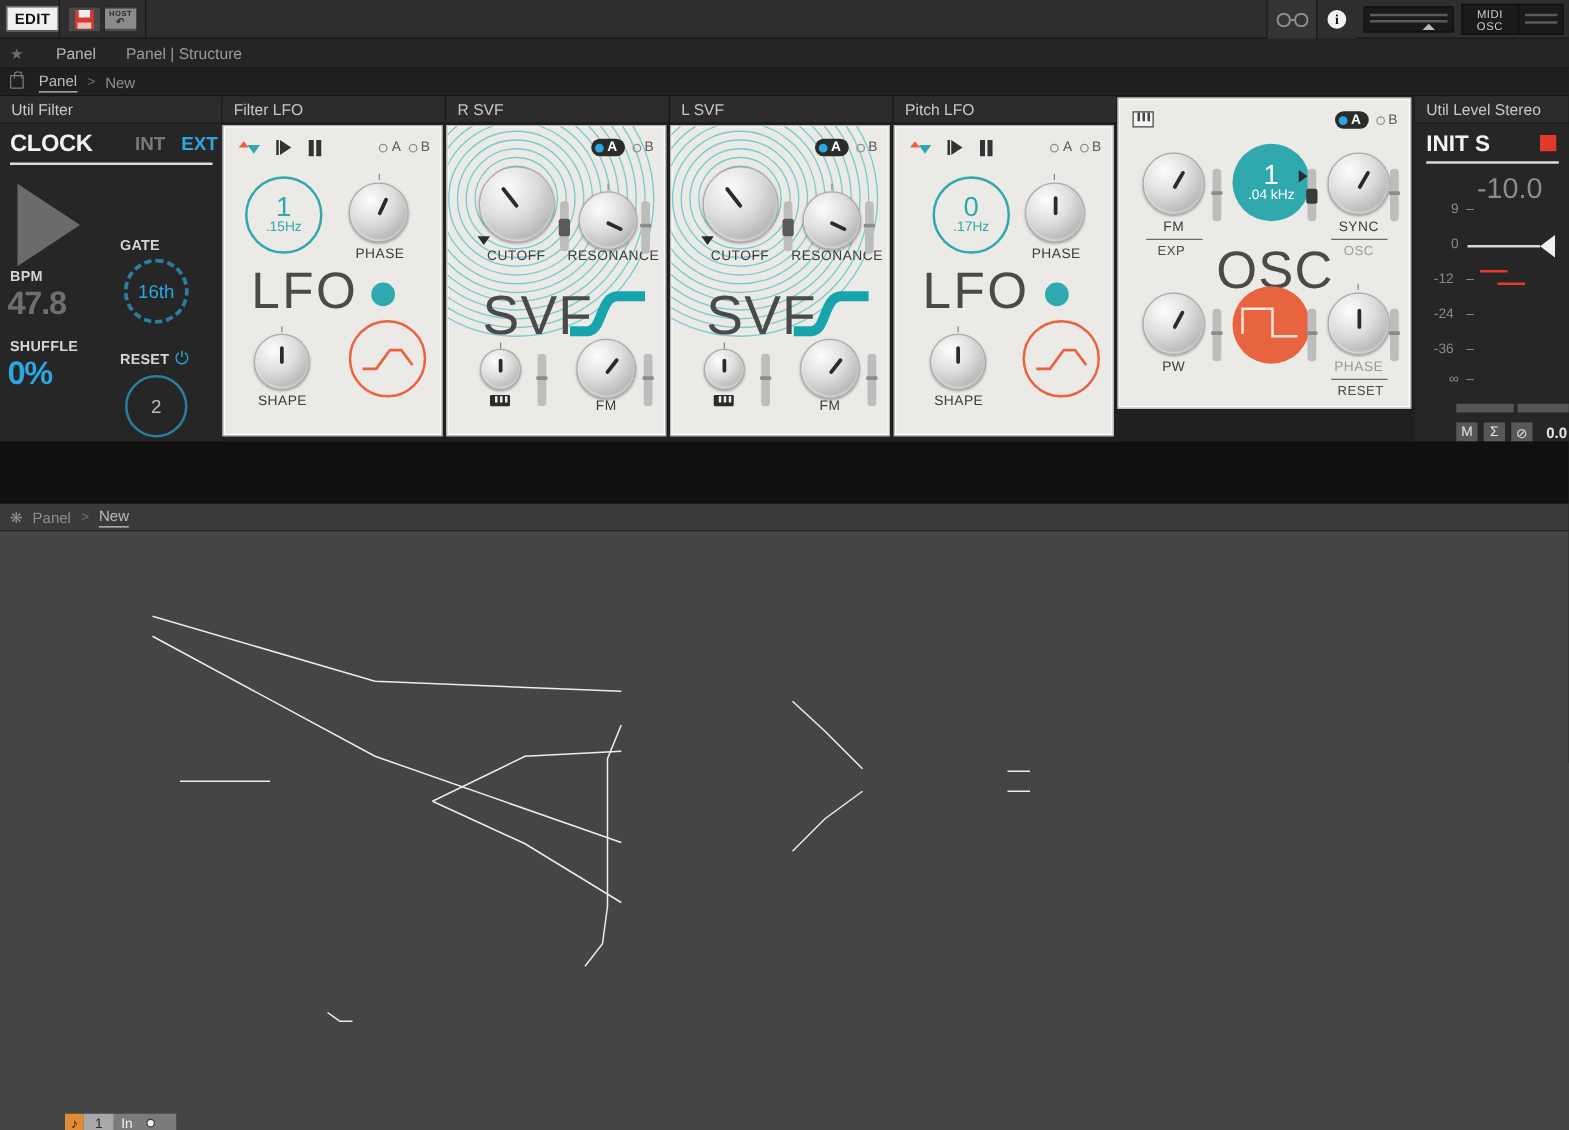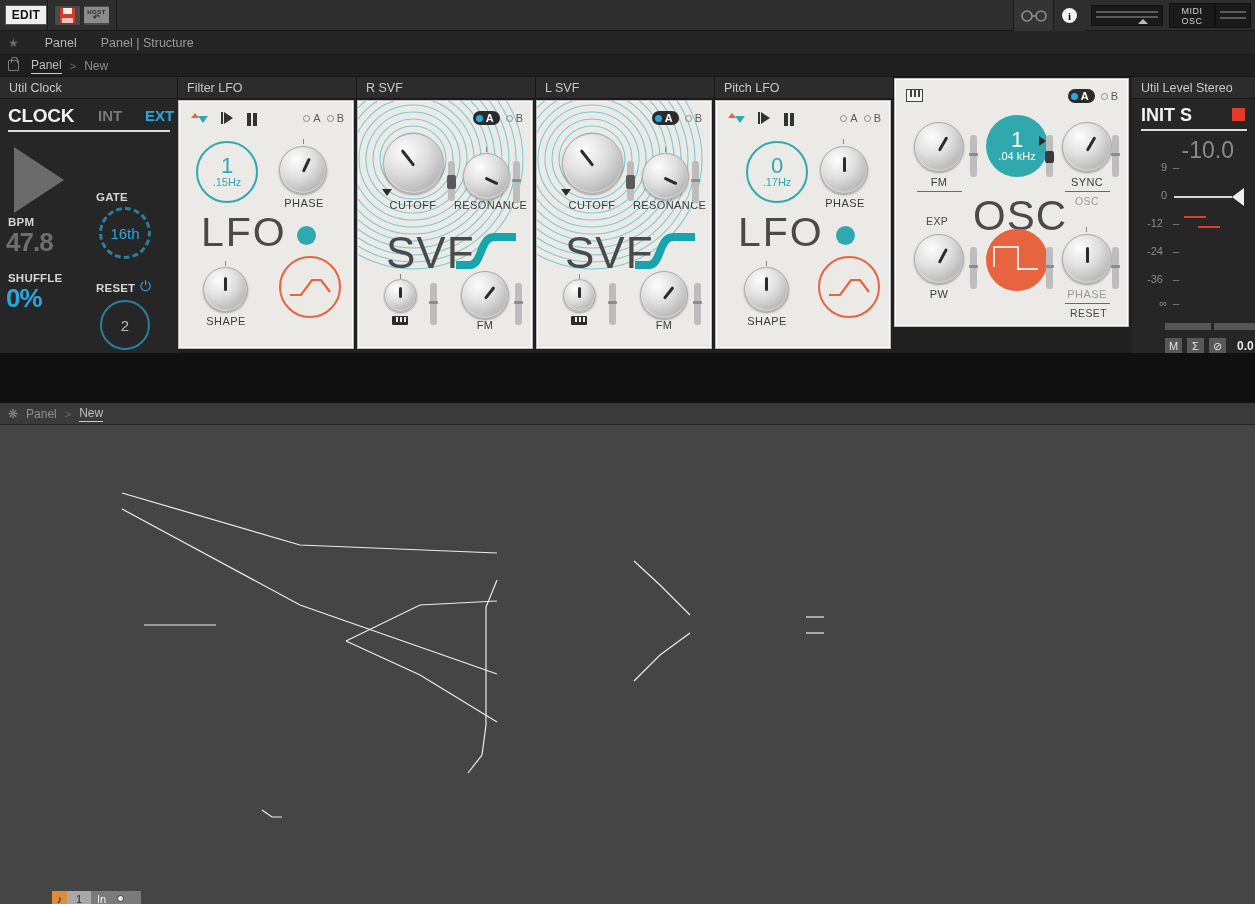--- a/index.html
+++ b/index.html
@@ -102,21 +102,21 @@
   .block-body { position:relative; overflow:hidden; }
 
   
   .dark-body { background:#262626; }
   
   .light-body { background:#eceae7; border:1px solid #b9b9b9;
      box-shadow: inset 0 0 0 1px #fff; }
 
   
   .clk-title { position:absolute; left:8px; top:6px; font-size:19px; font-weight:bold; color:#f2f2f2; letter-spacing:-.3px; font-family:"Liberation Sans",sans-serif;}
-  .clk-int { position:absolute; left:98px; top:8px; font-size:15px; font-weight:bold; color:#7a7a7a;}
+  .clk-int { position:absolute; left:108px; top:8px; font-size:15px; font-weight:bold; color:#7a7a7a;}
   .clk-ext { position:absolute; left:145px; top:8px; font-size:15px; font-weight:bold; color:#2aa7e0;}
   .clk-rule { position:absolute; left:8px; top:31px; width:162px; height:2px; background:#dcdcdc;}
   .clk-play { position:absolute; left:14px; top:48px; width:0;height:0;
      border-top:33px solid transparent; border-bottom:33px solid transparent; border-left:50px solid #6b6b6b;}
   .lbl-sm { position:absolute; font-size:11.5px; color:#d5d5d5; font-weight:bold; letter-spacing:.2px;}
   .val-big { position:absolute; font-size:26px; color:#6f6f6f; font-weight:bold; letter-spacing:-1px;}
   .val-cyan { position:absolute; font-size:26px; color:#2aa7e0; font-weight:bold; letter-spacing:-1px;}
   .gate-knob { position:absolute; left:98px; top:190px; width:52px;height:52px; border-radius:50%;
       border:3px dashed #2a7e9e; display:flex;align-items:center;justify-content:center;}
   .gate-knob span{font-size:15px;color:#2aa7e0;}
@@ -258,21 +258,21 @@
 <div class="crumbbar">
   <span class="lock-ico"></span>
   <span class="crumb active">Panel</span>
   <span class="crumb-sep">&gt;</span>
   <span class="crumb dim">New</span>
 </div>
 
 <div class="panel-area">
 
   <div class="block" style="width:178px;">
-    <div class="block-hdr">Util Clock</div>
+    <div class="block-hdr">Util Filter</div>
     <div class="block-body dark-body" style="height:254px;width:178px;">
       <div class="clk-title">CLOCK</div>
       <div class="clk-int">INT</div>
       <div class="clk-ext">EXT</div>
       <div class="clk-rule"></div>
       <div class="clk-play"></div>
       <div class="lbl-sm" style="left:8px;top:117px;">BPM</div>
       <div class="val-big" style="left:6px;top:128px;">47.8</div>
       <div class="lbl-sm" style="left:8px;top:173px;">SHUFFLE</div>
       <div class="val-cyan" style="left:6px;top:184px;">0%</div>
@@ -560,21 +560,21 @@
           <span class="ab-off">
               <i class="dot"></i>
               <span class="t">B</span>
             </span>
         </div>
         <div class="knob" style="left:19px;top:43px;width:50px;height:50px;">
           <i class="ptr" style="top:12px;height:16px;margin-left:-1.5px;transform:rotate(30deg);transform-origin:50% 95%;"></i>
         </div>
         <div class="knob-lbl" style="left:20px;top:97px;width:48px;">FM</div>
         <div class="uline" style="left:22px;top:112px;width:45px;"></div>
-        <div class="sub-lbl" style="left:31px;top:116px;margin-top:20px;">EXP</div>
+        <div class="sub-lbl" style="left:31px;top:116px;">EXP</div>
         <div class="slider" style="left:75px;top:56px;height:42px;">
             <i class="th" style="top:18px;"></i>
           </div>
         <div class="filled-circ" style="left:91px;top:36px;width:62px;height:62px;">
           <span class="n">1</span>
           <span class="u">.04 kHz</span>
         </div>
         <div style="position:absolute;left:144px;top:57px;width:0;height:0;border-top:5px solid transparent;border-bottom:5px solid transparent;border-left:7px solid #2b2b2b;"></div>
         <div class="slider" style="left:151px;top:56px;height:42px;background:#bdbdbd;">
             <i class="th" style="top:16px;height:12px;background:#3a3a3a;border-radius:2px;"></i>

